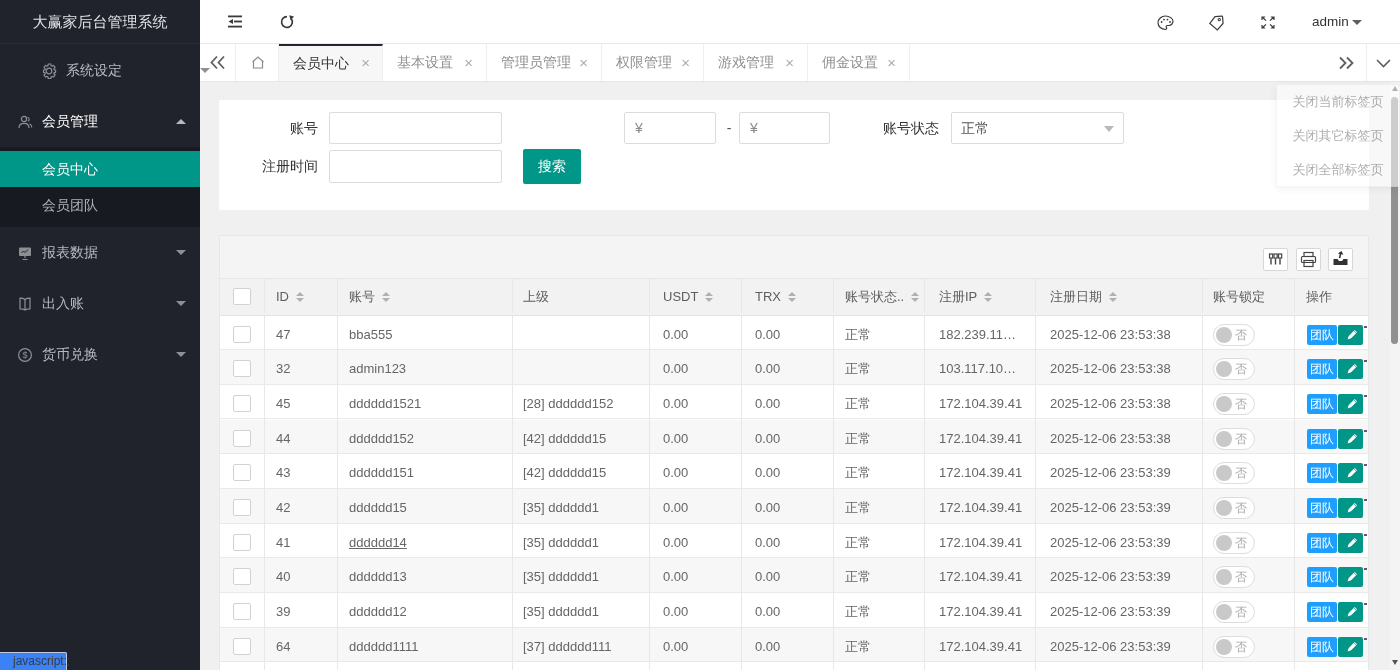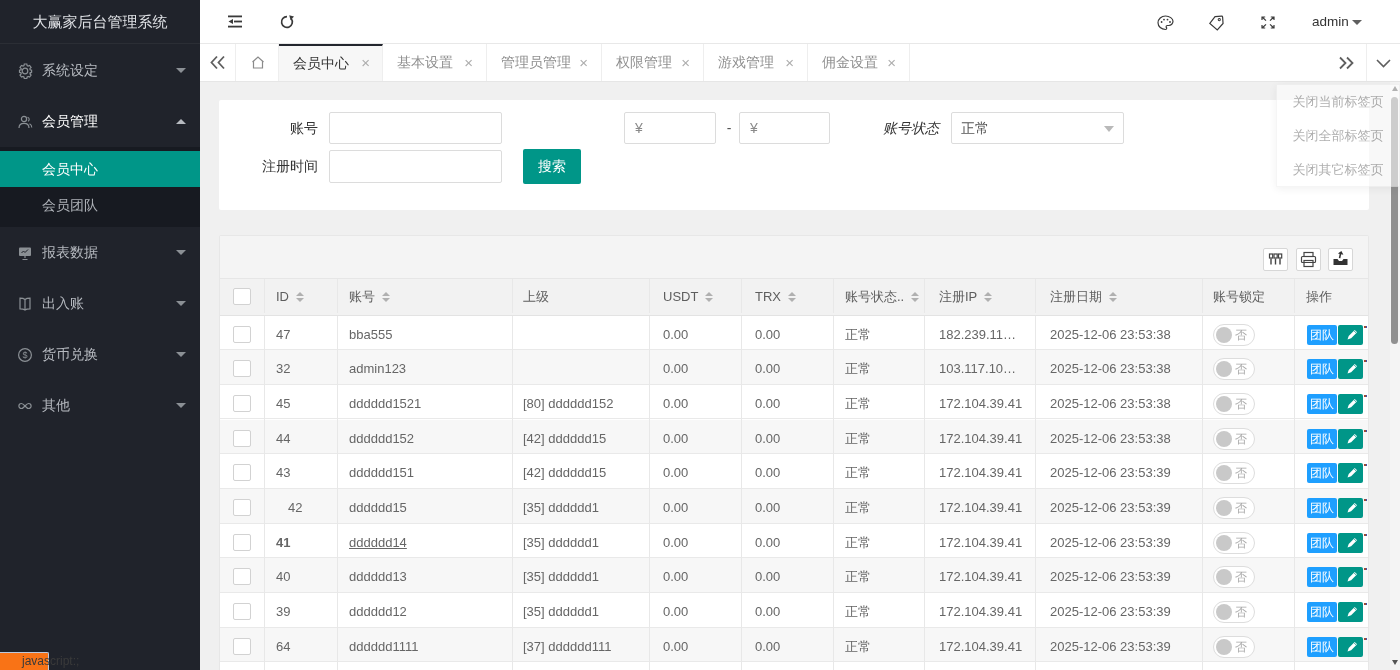--- a/index.html
+++ b/index.html
@@ -61,28 +61,28 @@
 .dot { position:absolute; width:1.5px; height:2px; }
 
 
 #sbar { left:1390px; top:82px; width:10px; height:588px; background:#f4f4f4; z-index:6; }
 
 
 #closedd { left:1276px; top:84px; width:124px; height:103px; background:rgba(255,255,255,0.55); border:1px solid rgba(0,0,0,0.04); box-shadow:0 2px 8px rgba(0,0,0,0.06); z-index:7; }
 #closedd div { height:34px; line-height:34px; text-align:center; font-size:13px; color:rgba(100,100,100,0.52); }
 
 
-#status { border-top-right-radius:2px; left:0; top:652px; width:49px; height:18px; background:#f97316; border:1px solid #bcc8dc; border-left:none; border-bottom:none; font-size:12px; color:#3a3a3a; line-height:17px; padding-left:22px; z-index:9; }
+#status { border-top-right-radius:2px; left:0; top:652px; width:67px; height:18px; background:#3b82f6; border:1px solid #bcc8dc; border-left:none; border-bottom:none; font-size:12px; color:#3a3a3a; line-height:17px; padding-left:13px; z-index:9; }
 </style>
 </head>
 <body>
 
 <div id="sidebar" class="abs">
   <div class="title abs">大赢家后台管理系统</div>
-  <div class="mitem abs" style="top:45px;">
+  <div class="mitem abs" style="top:45px;margin-left:24px;">
     <svg class="ico" viewBox="0 0 16 16">
         <path d="M8 5.2a2.8 2.8 0 1 0 0 5.6 2.8 2.8 0 0 0 0-5.6zm6.3 4.1l-1.2 1c.1-.1 0 .2-.2.6l1.2 1.2-1.5 2-1.5-.6c-.3.2-.6.4-1 .5l-.3 1.6h-2.5l-.3-1.6c-.4-.1-.7-.3-1-.5l-1.5.6-1.5-2 1.2-1.2c-.1-.4-.2-.7-.2-1.1l-1.5-.5v-2l1.5-.5c0-.4.1-.7.2-1.1L3 4.5l1.5-2 1.5.6c.3-.2.6-.4 1-.5L7.3 1h2.5l.3 1.6c.4.1.7.3 1 .5l1.5-.6 1.5 2-1.2 1.2c.1.4.2.7.2 1.1l1.5.5v2l-1.5.5c0 .4-.1.7-.2 1z" fill="none" stroke="#8b9095" stroke-width="1.2"></path>
       </svg>
     <span class="txt">系统设定</span>
       <span class="caret down"></span>
   </div>
   <div class="mitem abs" style="top:96px;">
     <svg class="ico" viewBox="0 0 16 16">
         <circle cx="7" cy="5" r="2.6" fill="none" stroke="#8b9095" stroke-width="1.2"></circle>
         <path d="M2 14c0-3 2.2-4.6 5-4.6s5 1.6 5 4.6" fill="none" stroke="#8b9095" stroke-width="1.2"></path>
@@ -111,27 +111,20 @@
       </svg>
     <span class="txt">出入账</span>
       <span class="caret down"></span>
   </div>
   <div class="mitem abs" style="top:329px;">
     <svg class="ico" viewBox="0 0 16 16">
         <circle cx="8" cy="8" r="6.4" fill="none" stroke="#8b9095" stroke-width="1.2"></circle>
         <text x="8" y="11.2" font-size="9" fill="#8b9095" text-anchor="middle" font-family="Liberation Sans">$</text>
       </svg>
     <span class="txt">货币兑换</span>
-      <span class="caret down"></span>
-  </div>
-  <div class="mitem abs" style="top:380px;">
-    <svg class="ico" viewBox="0 0 16 16">
-        <path d="M8 8c-1.4 1.6-2.3 2.5-3.6 2.5a2.5 2.5 0 0 1 0-5C5.7 5.5 6.6 6.4 8 8zm0 0c1.4-1.6 2.3-2.5 3.6-2.5a2.5 2.5 0 0 1 0 5C10.3 10.5 9.4 9.6 8 8z" fill="none" stroke="#8b9095" stroke-width="1.2"></path>
-      </svg>
-    <span class="txt">其他</span>
       <span class="caret down"></span>
   </div>
 </div>
 
 <div id="topbar" class="abs">
   <svg class="abs" style="left:28px; top:15px;" width="15" height="14" viewBox="0 0 15 14">
       <rect x="0" y="0.5" width="14" height="1.8" fill="#3a3a3a"></rect>
       <rect x="6" y="5.6" width="8" height="1.8" fill="#3a3a3a"></rect>
       <path d="M0.5 6.5L5 4v5z" fill="#3a3a3a"></path>
       <rect x="0" y="10.7" width="14" height="1.8" fill="#3a3a3a"></rect>
@@ -188,21 +181,21 @@
 
 <div id="content" class="abs">
   <div class="card" id="searchcard">
     <div class="flabel" style="left:-21px; top:12px; width:120px; line-height:32px;">账号</div>
     <div class="finput" style="left:110px; top:12px; width:173px; height:32px;"></div>
     <div class="finput" style="left:405px; top:12px; width:92px; height:32px;"></div>
     <div class="yen" style="left:416px; top:12px; line-height:32px;">¥</div>
     <div class="abs" style="left:504px; top:12px; width:12px; text-align:center; line-height:32px; font-size:14px; color:#555;">-</div>
     <div class="finput" style="left:520px; top:12px; width:91px; height:32px;"></div>
     <div class="yen" style="left:531px; top:12px; line-height:32px;">¥</div>
-    <div class="flabel" style="left:600px; top:12px; width:120px; line-height:32px;font-style:italic;">账号状态</div>
+    <div class="flabel" style="left:600px; top:12px; width:120px; line-height:32px;">账号状态</div>
     <div class="finput" style="left:732px; top:12px; width:173px; height:32px;"></div>
     <div class="abs" style="left:742px; top:12px; line-height:32px; font-size:14px; color:#555;">正常</div>
     <span class="abs" style="left:885px; top:26px; width:0; height:0; border-left:5px solid transparent; border-right:5px solid transparent; border-top:6px solid #b9b9b9;"></span>
     <div class="flabel" style="left:-21px; top:50px; width:120px; line-height:33px;">注册时间</div>
     <div class="finput" style="left:110px; top:50px; width:173px; height:33px;"></div>
     <div class="abs" style="left:304px; top:49px; width:58px; height:35px; background:#009688; border-radius:2px; color:#fff; font-size:14px; text-align:center; line-height:35px;">搜索</div>
   </div>
   <div class="card" id="tablecard">
     <div id="toolbar">
       <div class="tbtn2" style="left:1043px;"><svg width="23" height="21" viewBox="0 0 23 21">
@@ -291,21 +284,21 @@
               <path d="M9.5 13.5l1.2-3.6 6-6 2.4 2.4-6 6z" fill="#fff"></path>
               <path d="M15.9 4.7l2.4 2.4" stroke="#009688" stroke-width="0.8"></path>
             </svg></div>
           <div class="dot" style="left:1144px; top:10px; background:#a04a35;"></div>
           <div class="dot" style="left:1145.5px; top:10px; background:#4a55a8;"></div>
         </div>
       <div class="trow" style="top:148.84px; height:34.67px; line-height:34.67px; background:#fff;">
           <div class="cb" style="left:13px; top:10px;"></div>
           <div class="c" style="left:56px;">45</div>
           <div class="c" style="left:129px;">dddddd1521</div>
-          <div class="c" style="left:303px;">[80] dddddd152</div>
+          <div class="c" style="left:303px;">[28] dddddd152</div>
           <div class="c" style="left:443px;">0.00</div>
           <div class="c" style="left:535px;">0.00</div>
           <div class="c" style="left:625px;">正常</div>
           <div class="c" style="left:719px;">172.104.39.41</div>
           <div class="c" style="left:830px;">2025-12-06 23:53:38</div>
           <div class="switch" style="left:993px; top:8px;">
             <i></i>
             <em>否</em>
           </div>
           <div class="btn-team" style="left:1087px; top:9px;">团队</div>
@@ -355,21 +348,21 @@
           <div class="btn-team" style="left:1087px; top:9px;">团队</div>
           <div class="btn-edit" style="left:1118px; top:9px;"><svg width="25" height="20" viewBox="0 0 25 20">
               <path d="M9.5 13.5l1.2-3.6 6-6 2.4 2.4-6 6z" fill="#fff"></path>
               <path d="M15.9 4.7l2.4 2.4" stroke="#009688" stroke-width="0.8"></path>
             </svg></div>
           <div class="dot" style="left:1144px; top:10px; background:#a04a35;"></div>
           <div class="dot" style="left:1145.5px; top:10px; background:#4a55a8;"></div>
         </div>
       <div class="trow" style="top:252.85px; height:34.67px; line-height:34.67px; background:#f7f7f7;">
           <div class="cb" style="left:13px; top:10px;"></div>
-          <div class="c" style="left:56px;margin-left:12px;">42</div>
+          <div class="c" style="left:56px;">42</div>
           <div class="c" style="left:129px;">dddddd15</div>
           <div class="c" style="left:303px;">[35] dddddd1</div>
           <div class="c" style="left:443px;">0.00</div>
           <div class="c" style="left:535px;">0.00</div>
           <div class="c" style="left:625px;">正常</div>
           <div class="c" style="left:719px;">172.104.39.41</div>
           <div class="c" style="left:830px;">2025-12-06 23:53:39</div>
           <div class="switch" style="left:993px; top:8px;">
             <i></i>
             <em>否</em>
@@ -377,21 +370,21 @@
           <div class="btn-team" style="left:1087px; top:9px;">团队</div>
           <div class="btn-edit" style="left:1118px; top:9px;"><svg width="25" height="20" viewBox="0 0 25 20">
               <path d="M9.5 13.5l1.2-3.6 6-6 2.4 2.4-6 6z" fill="#fff"></path>
               <path d="M15.9 4.7l2.4 2.4" stroke="#009688" stroke-width="0.8"></path>
             </svg></div>
           <div class="dot" style="left:1144px; top:10px; background:#a04a35;"></div>
           <div class="dot" style="left:1145.5px; top:10px; background:#4a55a8;"></div>
         </div>
       <div class="trow" style="top:287.52px; height:34.67px; line-height:34.67px; background:#fff;">
           <div class="cb" style="left:13px; top:10px;"></div>
-          <div class="c" style="left:56px;font-weight:bold;">41</div>
+          <div class="c" style="left:56px;">41</div>
           <div class="c" style="left:129px;text-decoration:underline;">dddddd14</div>
           <div class="c" style="left:303px;">[35] dddddd1</div>
           <div class="c" style="left:443px;">0.00</div>
           <div class="c" style="left:535px;">0.00</div>
           <div class="c" style="left:625px;">正常</div>
           <div class="c" style="left:719px;">172.104.39.41</div>
           <div class="c" style="left:830px;">2025-12-06 23:53:39</div>
           <div class="switch" style="left:993px; top:8px;">
             <i></i>
             <em>否</em>
@@ -500,17 +493,17 @@
 </div>
 
 <div id="sbar" class="abs">
   <div class="abs" style="left:1.5px; top:4px; width:0; height:0; border-left:3.5px solid transparent; border-right:3.5px solid transparent; border-bottom:5px solid #555;"></div>
   <div class="abs" style="left:1px; top:15px; width:7px; height:247px; background:#909090; border-radius:4px;"></div>
   <div class="abs" style="left:1.5px; top:578px; width:0; height:0; border-left:3.5px solid transparent; border-right:3.5px solid transparent; border-top:5px solid #555;"></div>
 </div>
 
 <div id="closedd" class="abs">
   <div>关闭当前标签页</div>
+  <div>关闭其它标签页</div>
   <div>关闭全部标签页</div>
-  <div>关闭其它标签页</div>
 </div>
 
 <div id="status" class="abs">javascript:;</div>
 
 </body></html>

